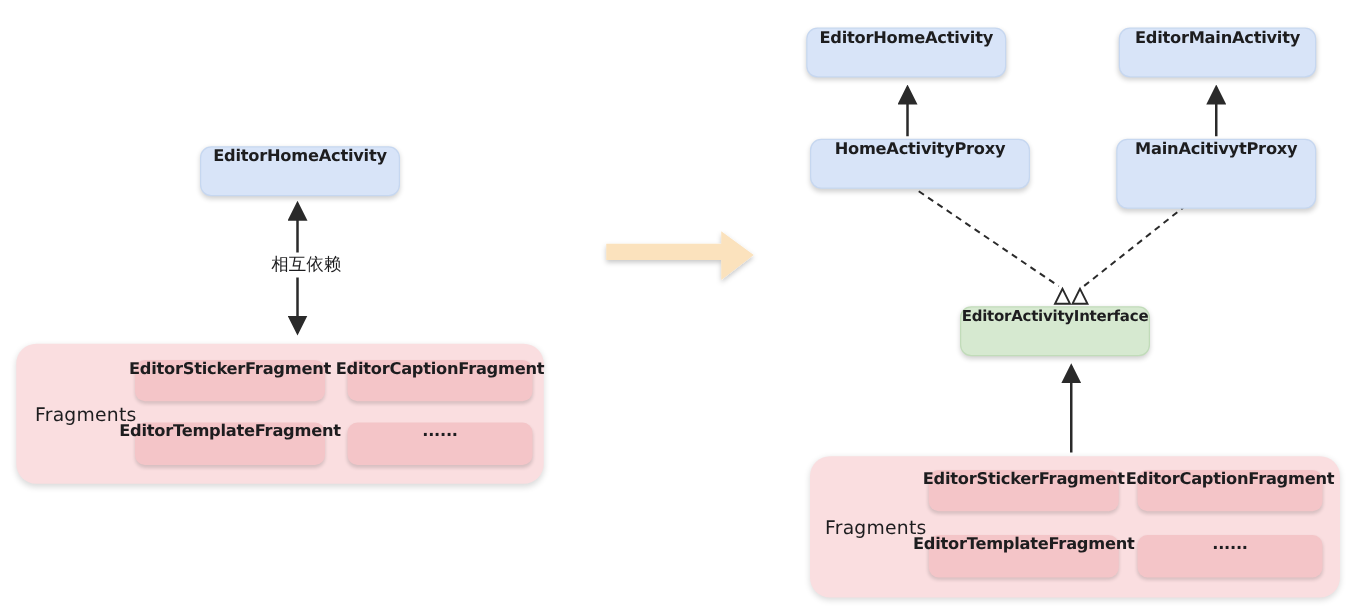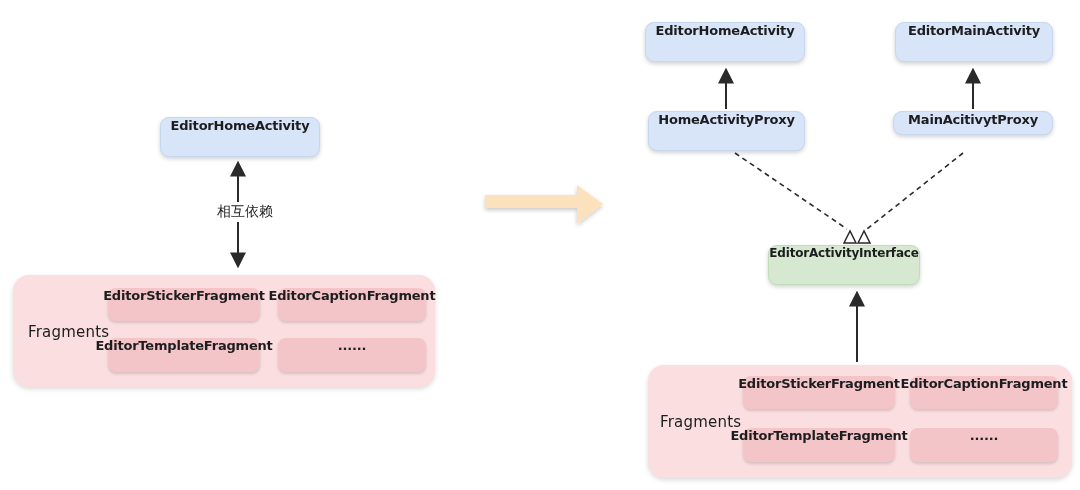--- a/index.html
+++ b/index.html
@@ -130,24 +130,24 @@
     </div>
   </div>
 
   <div class="node activity" style="left:645px;top:22px;width:160px;height:40px;">
     <span>EditorHomeActivity</span>
   </div>
   <div class="node activity" style="left:895px;top:22px;width:158px;height:40px;">
     <span>EditorMainActivity</span>
   </div>
 
-  <div class="node activity" style="left:648px;top:111px;width:157px;height:40px;">
+  <div class="node activity" style="left:648px;top:111px;width:176px;height:40px;">
     <span>HomeActivityProxy</span>
   </div>
-  <div class="node activity" style="left:893px;top:111px;width:160px;height:24px;">
+  <div class="node activity" style="left:893px;top:111px;width:160px;height:56px;">
     <span>MainAcitivytProxy</span>
   </div>
 
   <div class="node interface" style="left:768px;top:245px;width:152px;height:40px;">
     <span>EditorActivityInterface</span>
   </div>
 
   <div class="container-box" style="left:648px;top:365px;width:424px;height:113px;">
     <div class="container-title" style="left:12px;top:48px;">Fragments</div>
     <div class="node fragment" style="left:95px;top:11px;width:152px;height:33px;">

